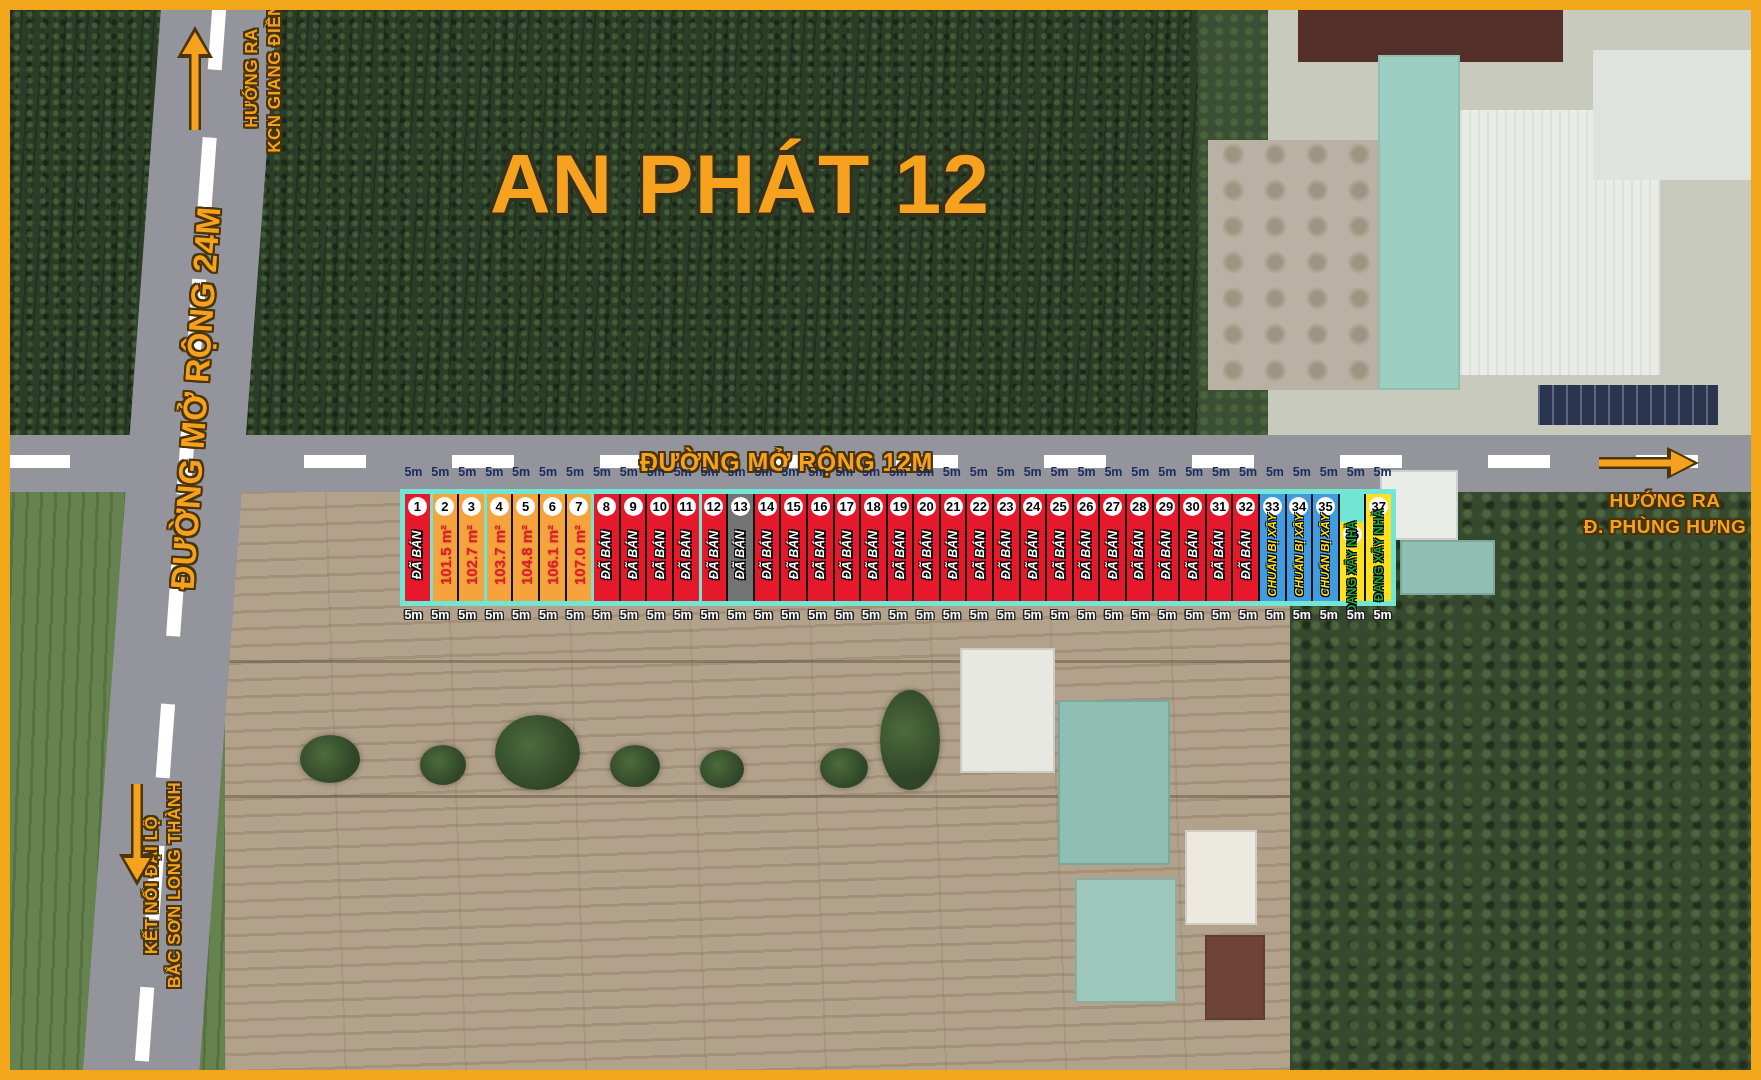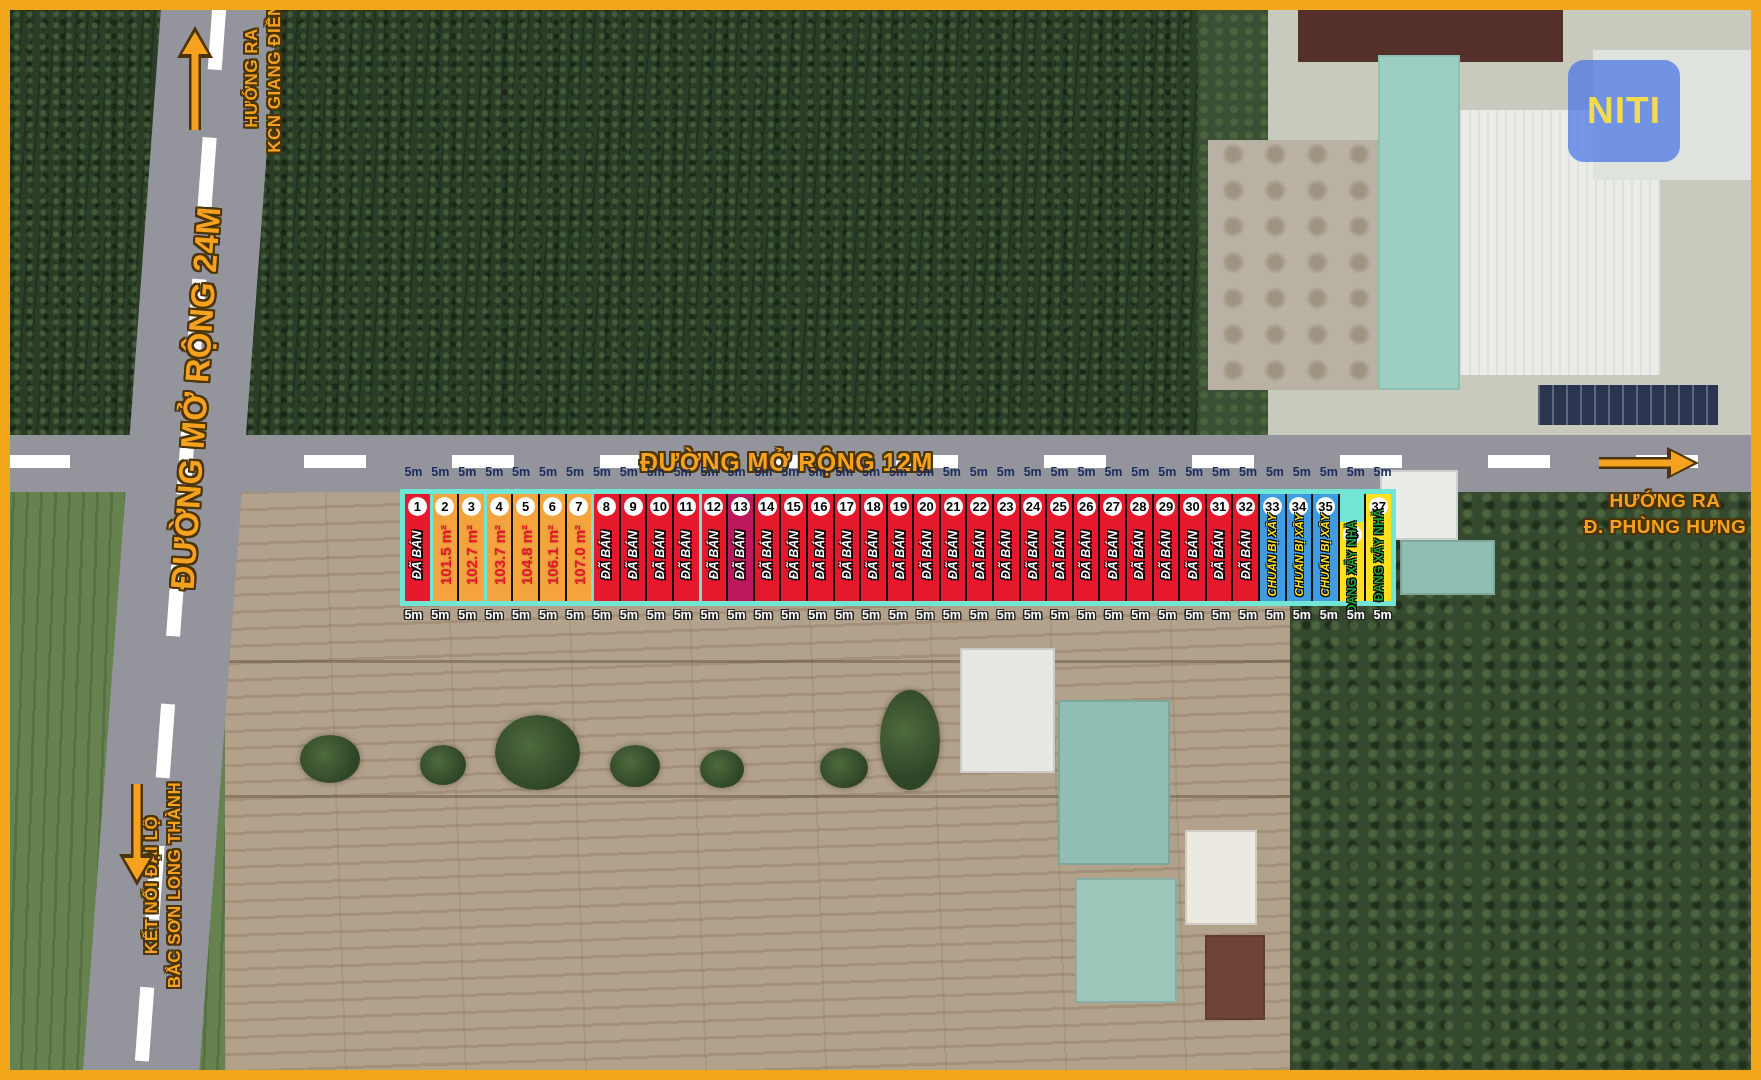--- a/index.html
+++ b/index.html
@@ -128,24 +128,22 @@
   <div class="bldg" style="left:1380px;top:470px;width:78px;height:70px;background:#e9ece7;z-index:4"></div>
   <div class="bldg" style="left:1400px;top:540px;width:95px;height:55px;background:#8fbfb2;z-index:4"></div>
 
   <div class="h-road">
     <div class="h-dashes"></div>
   </div>
   <div class="v-road">
     <div class="v-dashes"></div>
   </div>
 
-
-  <div class="logo-box">
-    <span class="logo-text">NITI</span>
-  </div>
+  <div class="title">AN PHÁT 12</div>
+
 
   <svg class="arrow-svg" style="left:172px;top:20px" width="46" height="116">
     <path d="M23 110 L23 30" stroke="#4a3408" stroke-width="12"></path>
     <path d="M23 6 L5 38 L41 38 Z" fill="#4a3408"></path>
     <path d="M23 110 L23 32" stroke="#F6A21F" stroke-width="7"></path>
     <path d="M23 12 L10 34 L36 34 Z" fill="#F6A21F"></path>
   </svg>
   <svg class="arrow-svg" style="left:1595px;top:444px" width="110" height="38">
     <path d="M4 19 L80 19" stroke="#4a3408" stroke-width="12"></path>
     <path d="M104 19 L72 3 L72 35 Z" fill="#4a3408"></path>
@@ -268,21 +266,21 @@
         <div class="plot" style="background: rgb(230, 24, 43);">
           <div class="plot-circle">11</div>
           <div class="plot-label lbl-sold">ĐÃ BÁN</div>
         </div>
         <div class="sep teal"></div>
         <div class="plot" style="background: rgb(230, 24, 43);">
           <div class="plot-circle">12</div>
           <div class="plot-label lbl-sold">ĐÃ BÁN</div>
         </div>
         <div class="sep"></div>
-        <div class="plot" style="background: #be185d;">
+        <div class="plot" style="background: #737373;">
           <div class="plot-circle">13</div>
           <div class="plot-label lbl-sold">ĐÃ BÁN</div>
         </div>
         <div class="sep"></div>
         <div class="plot" style="background: rgb(230, 24, 43);">
           <div class="plot-circle">14</div>
           <div class="plot-label lbl-sold">ĐÃ BÁN</div>
         </div>
         <div class="sep"></div>
         <div class="plot" style="background: rgb(230, 24, 43);">

